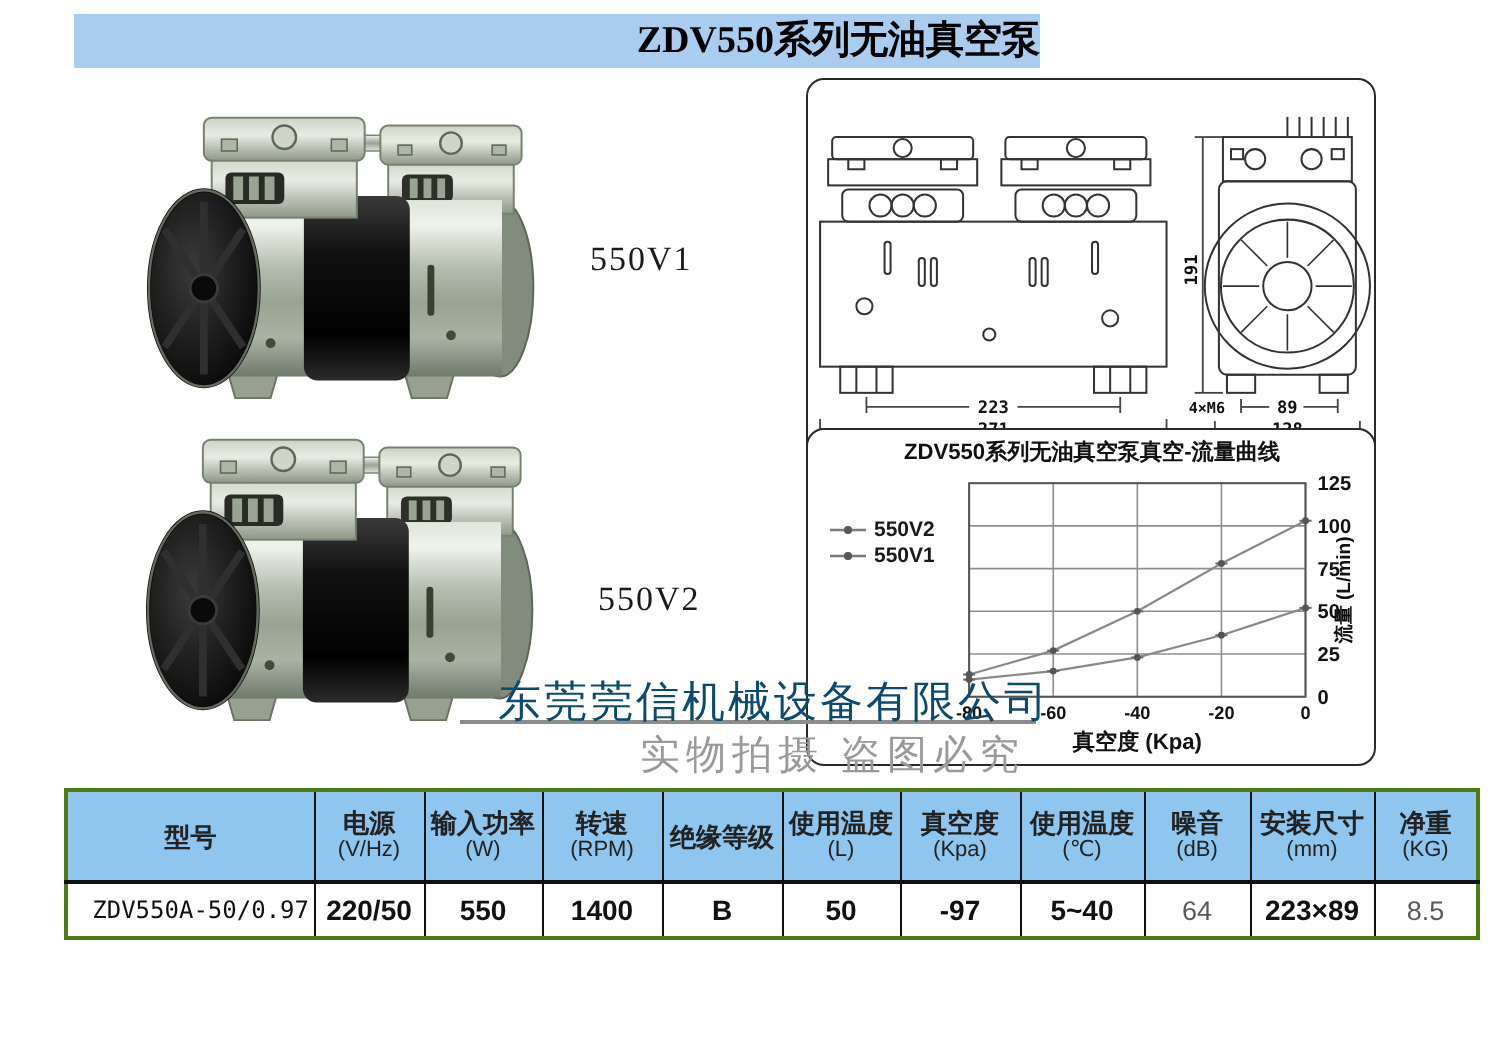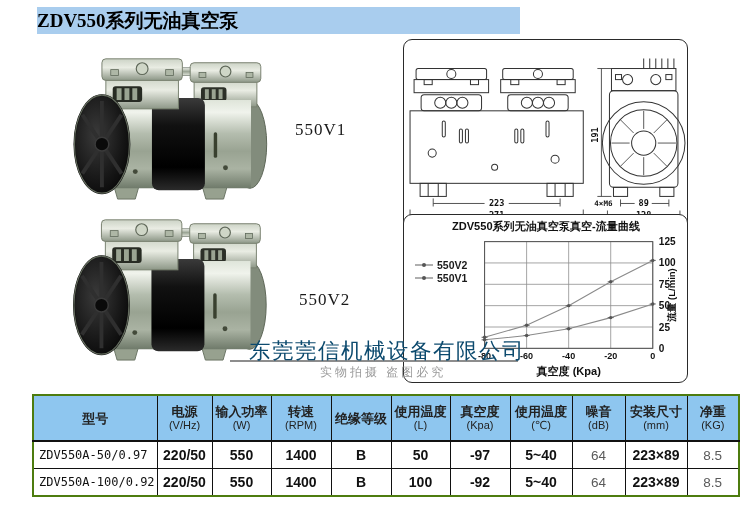--- a/index.html
+++ b/index.html
@@ -1,44 +1,44 @@
 <!DOCTYPE html>
 <html><head>
 <meta charset="utf-8">
 <style>
   html,body{margin:0;padding:0;background:#fff;}
   .page{position:relative;width:750px;height:530px;background:#ffffff;overflow:hidden;
         font-family:"Liberation Sans","DejaVu Sans",sans-serif;color:#111;}
   .title-bar{position:absolute;left:37px;top:7px;width:483px;height:27px;line-height:27px;
-        padding-left:0;box-sizing:border-box;font-family:"Liberation Serif","DejaVu Serif",serif;
-        font-size:19px;font-weight:bold;color:#000;}
+        padding-left:11px;box-sizing:border-box;font-family:"Liberation Serif","DejaVu Serif",serif;
+        font-size:19px;font-weight:bold;color:#000;text-align:right;}
   .pump{position:absolute;}
   .plabel{position:absolute;font-family:"Liberation Serif","DejaVu Serif",serif;
         font-size:17px;letter-spacing:1px;color:#1a1a1a;}
   .box{position:absolute;background:#fff;border:1.5px solid #2a2a2a;border-radius:9px;box-sizing:border-box;}
   .drawing-box{left:403px;top:39px;width:285px;height:194px;}
   .chart-box{left:403px;top:214px;width:285px;height:169px;}
   .box svg{display:block;width:100%;height:100%;}
   .legend{position:absolute;left:10px;top:44px;display:flex;flex-direction:column;gap:1px;}
   .leg-row{display:flex;align-items:center;gap:3px;font-size:10.5px;font-weight:bold;color:#1a1a1a;}
   .wm-line{position:absolute;left:230px;top:360px;width:288px;border-top:2px solid #8d8d8d;z-index:6;}
   .wm1{position:absolute;left:249px;top:336px;font-size:21.5px;letter-spacing:1.5px;font-weight:500;
        color:#0c4a6e;white-space:nowrap;z-index:6;}
-  .wm2{position:absolute;left:320px;top:364px;font-size:12px;letter-spacing:3px;color:#9a9a9a;
+  .wm2{position:absolute;left:320px;top:364px;font-size:20px;letter-spacing:3px;color:#9a9a9a;
        white-space:nowrap;z-index:6;}
   table.spec{position:absolute;left:32px;top:394px;width:706px;border-collapse:collapse;
        border:2px solid #4d7c0f;table-layout:fixed;z-index:4;background:#fff;}
   table.spec th{border:1.5px solid #111;border-bottom:2px solid #111;height:44px;
        font-weight:600;color:#222;padding:0 2px;}
   table.spec th .h1{font-size:13px;line-height:15px;}
   table.spec th .h2{font-size:11px;line-height:13px;font-weight:500;}
   table.spec td{border:1.5px solid #111;height:26px;text-align:center;
        font-size:14px;font-weight:bold;color:#111;padding:0 2px;overflow:hidden;white-space:nowrap;}
   table.spec td:first-child{font-family:"DejaVu Sans Mono","Liberation Mono",monospace;
-       font-size:12px;font-weight:500;text-align:left;padding-left:5px;}
+       font-size:12px;font-weight:500;text-align:right;padding-left:5px;}
   table.spec td:nth-child(9),table.spec td:nth-child(11){color:#5a5a5a;font-weight:normal;font-size:13.5px;}
   .hidden-defs{position:absolute;width:0;height:0;overflow:hidden;}
 </style>
 </head>
 <body>
 
 <svg class="hidden-defs" aria-hidden="true">
   <defs>
     <linearGradient id="metal" x1="0" y1="0" x2="0" y2="1">
       <stop offset="0" stop-color="#dfe5da"></stop>
@@ -383,29 +383,16 @@
           <td>550</td>
           <td>1400</td>
           <td>B</td>
           <td>50</td>
           <td>-97</td>
           <td>5~40</td>
           <td>64</td>
           <td>223×89</td>
           <td>8.5</td>
         </tr>
-        <tr>
-          <td>ZDV550A-100/0.92</td>
-          <td>220/50</td>
-          <td>550</td>
-          <td>1400</td>
-          <td>B</td>
-          <td>100</td>
-          <td>-92</td>
-          <td>5~40</td>
-          <td>64</td>
-          <td>223×89</td>
-          <td>8.5</td>
-        </tr>
       </tbody>
     </table>
 
 </div>
 
 </body></html>

